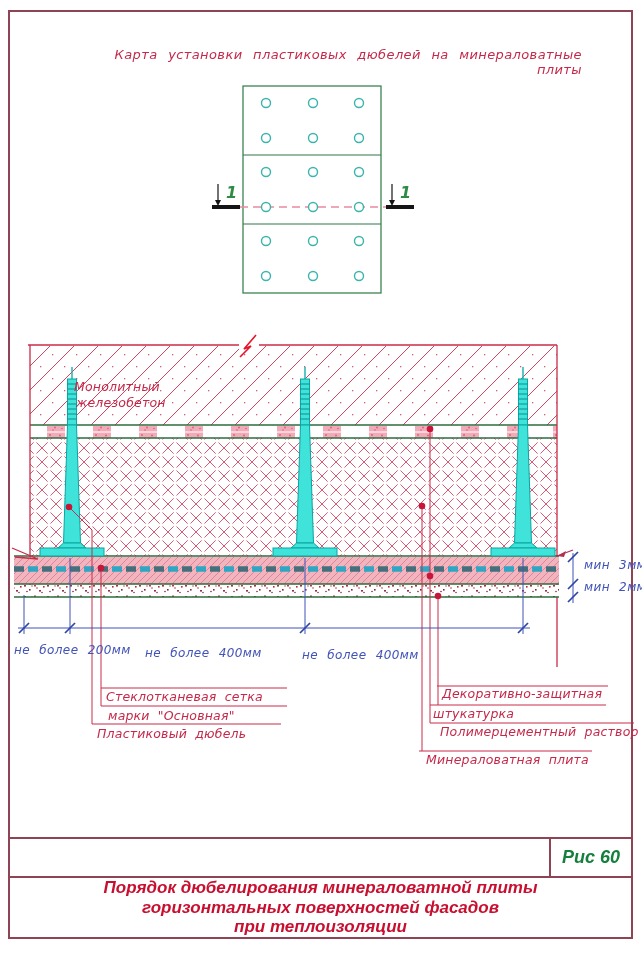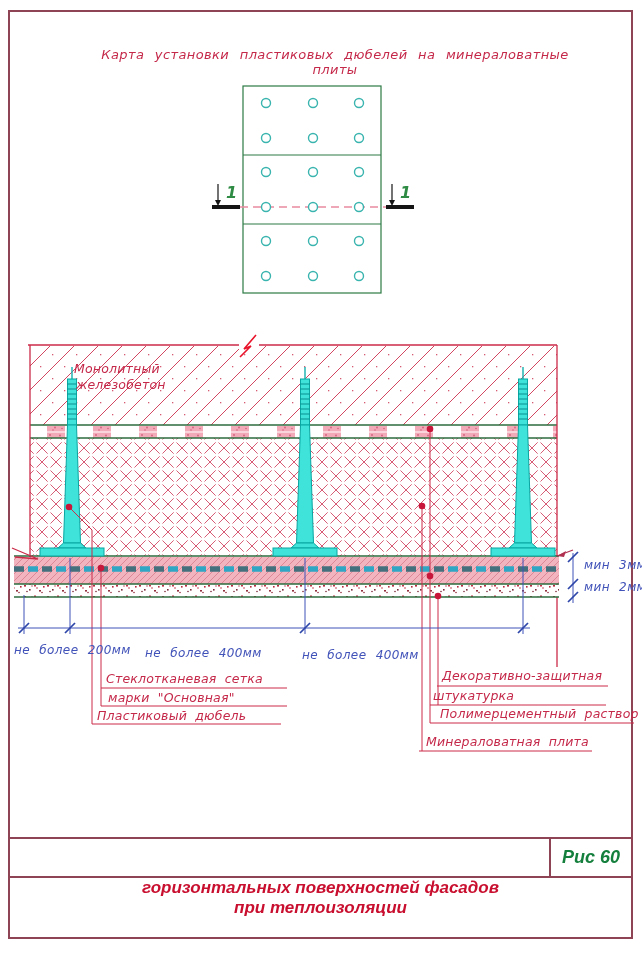--- a/index.html
+++ b/index.html
@@ -1,23 +1,23 @@
 <!DOCTYPE html>
 <html><head>
 <meta charset="utf-8">
 <style>
   html,body{margin:0;padding:0;background:#ffffff;}
   .page{position:relative;width:642px;height:953px;background:#ffffff;overflow:hidden;
         font-family:"DejaVu Sans", sans-serif;}
   .frame{position:absolute;left:8px;top:10px;width:625px;height:929px;
          border:2px solid #8e4454;box-sizing:border-box;}
-  .top-title{position:absolute;left:88px;top:47px;width:494px;text-align:center;
+  .top-title{position:absolute;left:88px;top:47px;width:494px;text-align:right;
              color:#c5294a;font-style:italic;font-size:13px;letter-spacing:.4px;word-spacing:6px;}
   .lbl{position:absolute;color:#c5294a;font-style:italic;font-size:12.5px;
-       letter-spacing:.2px;word-spacing:4px;white-space:nowrap;}
+       letter-spacing:.2px;word-spacing:4px;white-space:nowrap;margin-top:18px;}
   .dim{position:absolute;color:#4152b8;font-style:italic;font-size:12px;
        letter-spacing:.4px;word-spacing:5px;white-space:nowrap;}
   .marknum{position:absolute;color:#2e8b44;font-style:italic;font-size:16px;font-weight:bold;}
   .tb-line{position:absolute;background:#8e4454;}
   .brand{position:absolute;left:8px;top:841px;width:541px;text-align:center;
          color:#c90f2f;font-weight:bold;font-style:italic;font-size:27px;
          font-family:"Liberation Sans", sans-serif;white-space:nowrap;}
   .brand sup{font-size:14px;}
   .brand .suffix{margin-left:14px;}
   .figure{position:absolute;left:549px;top:847px;width:84px;text-align:center;
@@ -219,17 +219,18 @@
   <div class="dim" style="left:584px;top:558px">мин 3мм</div>
   <div class="dim" style="left:584px;top:580px">мин 2мм</div>
 
   <div class="tb-line" style="left:8px;top:837px;width:625px;height:2px"></div>
   <div class="tb-line" style="left:549px;top:837px;width:2px;height:39px"></div>
   <div class="tb-line" style="left:8px;top:876px;width:625px;height:2px"></div>
 
   <div class="figure">Рис 60</div>
 
   <div class="caption">
+    <div>Порядок дюбелирования минераловатной плиты</div>
     <div>горизонтальных поверхностей фасадов</div>
     <div>при  теплоизоляции</div>
   </div>
 
 </div>
 
 </body></html>

